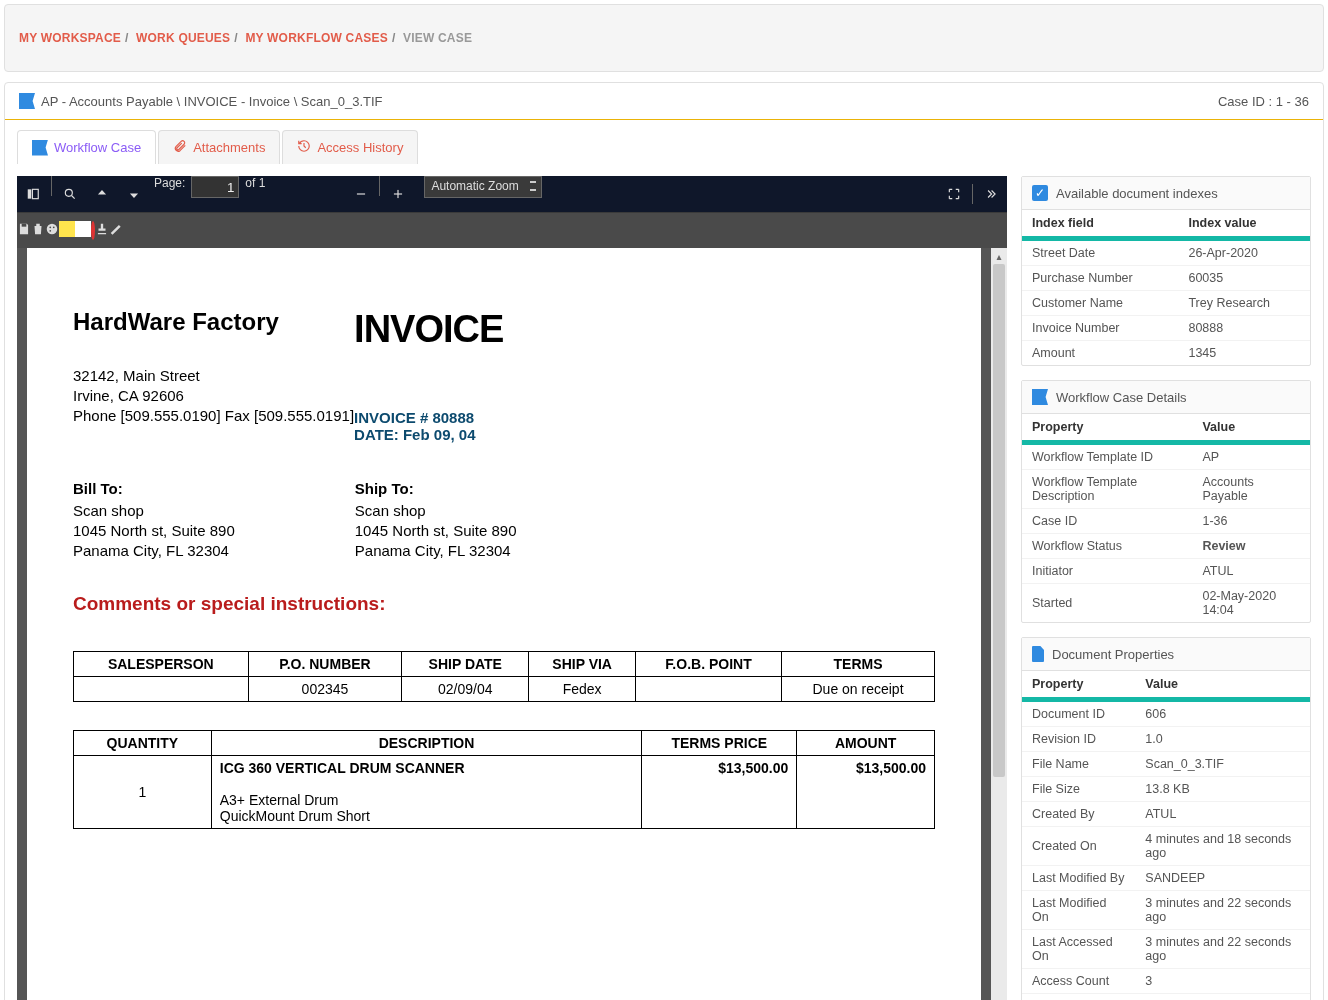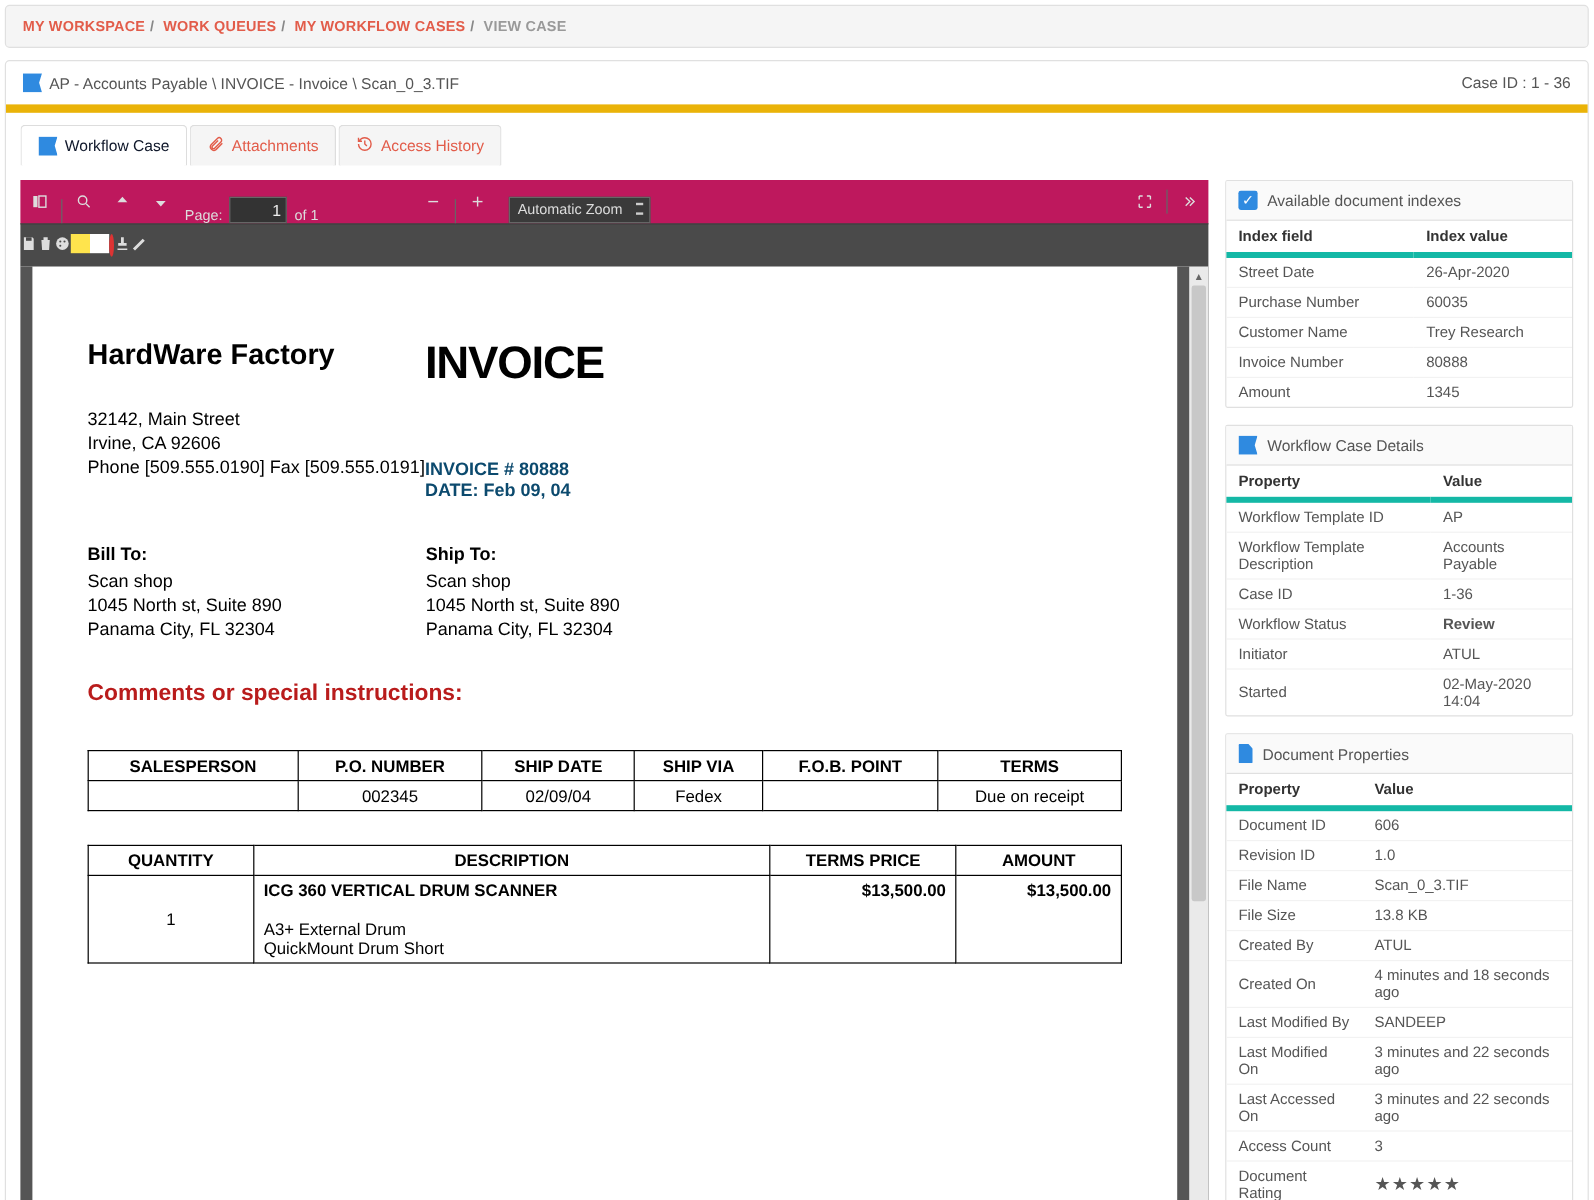--- a/index.html
+++ b/index.html
@@ -1,34 +1,34 @@
 <!DOCTYPE html>
 <html><head>
 <meta charset="utf-8">
 <style>
 *{box-sizing:border-box;margin:0;padding:0}
 body{font-family:"Segoe UI",Arial,sans-serif;font-size:13px;color:#555;background:#fff;padding:4px}
-.breadcrumb{background:#f5f5f5;border:1px solid #e0e0e0;border-radius:4px;padding:10px 14px;font-size:12px;font-weight:600;letter-spacing:.2px;margin-bottom:10px}
+.breadcrumb{background:#f5f5f5;border:1px solid #e0e0e0;border-radius:4px;padding:26px 14px;font-size:12px;font-weight:600;letter-spacing:.2px;margin-bottom:10px}
 .breadcrumb a{color:#e25c4a;text-decoration:none}
 .breadcrumb .sep{color:#888;margin:0 4px}
 .breadcrumb .current{color:#999}
 .panel{border:1px solid #e0e0e0;border-radius:4px;background:#fff}
-.panel-head{display:flex;align-items:flex-start;justify-content:space-between;padding:10px 14px;border-bottom:7px solid #eab308}
+.panel-head{display:flex;align-items:center;justify-content:space-between;padding:10px 14px;border-bottom:1px solid #eab308}
 .panel-head .title{display:flex;align-items:center;gap:6px;color:#555}
 .flag{width:16px;height:16px;display:inline-block;background:#2f8ae0;clip-path:polygon(0 0,100% 0,85% 50%,100% 100%,0 100%)}
 .doc-icon{width:12px;height:16px;display:inline-block;background:#2f8ae0;border-radius:1px;clip-path:polygon(0 0,70% 0,100% 25%,100% 100%,0 100%)}
 .caseid{color:#555}
 .tabs{display:flex;gap:0;padding:10px 12px 0 12px}
 .tab{border:1px solid #ddd;border-bottom:none;background:#f5f5f5;padding:8px 14px;border-radius:4px 4px 0 0;display:flex;align-items:center;gap:6px;color:#e25c4a;cursor:pointer;margin-right:2px}
-.tab.active{background:#fff;color:#0f172a}
+.tab.active{background:#fff;color:#8b5cf6}
 .tab.active .flag{background:#2f8ae0}
 .clip-icon svg,.hist-icon svg{width:14px;height:14px}
 .body{display:flex;gap:14px;padding:12px}
 .viewer-col{flex:1;display:flex;flex-direction:column}
-.viewer-toolbar{height:36px;background:#be185d;display:flex;align-items:flex-end;color:#ddd;font-size:12px;position:relative}
+.viewer-toolbar{height:36px;background:#0f172a;display:flex;align-items:flex-start;color:#ddd;font-size:12px;position:relative}
 .viewer-toolbar .tb-btn{width:32px;height:36px;display:flex;align-items:center;justify-content:center;cursor:pointer;color:#ddd}
 .viewer-toolbar .sep{width:1px;height:20px;background:#666;margin:0 2px}
 .viewer-toolbar .page-lbl{margin-left:4px}
 .viewer-toolbar .page-inp{width:48px;height:22px;background:#333;border:1px solid #666;color:#eee;text-align:right;padding-right:4px;margin:0 6px}
 .viewer-toolbar .zoom-select{height:22px;background:#3a3a3a;border:1px solid #666;color:#ddd;padding:2px 22px 2px 6px;font-size:12px;position:relative}
 .viewer-toolbar .zoom-wrap{position:relative;display:flex;align-items:center;margin-left:10px}
 .viewer-toolbar .zoom-wrap:after{content:"";position:absolute;right:6px;top:5px;width:6px;height:6px;border-top:2px solid #ccc;border-bottom:2px solid #ccc;pointer-events:none}
 .viewer-toolbar .right{margin-left:auto;display:flex;align-items:center}
 .viewer-toolbar2{height:36px;background:#4a4a4a;display:flex;align-items:center;border-top:1px solid #3a3a3a}
 .swatch{width:16px;height:16px;display:inline-block}

